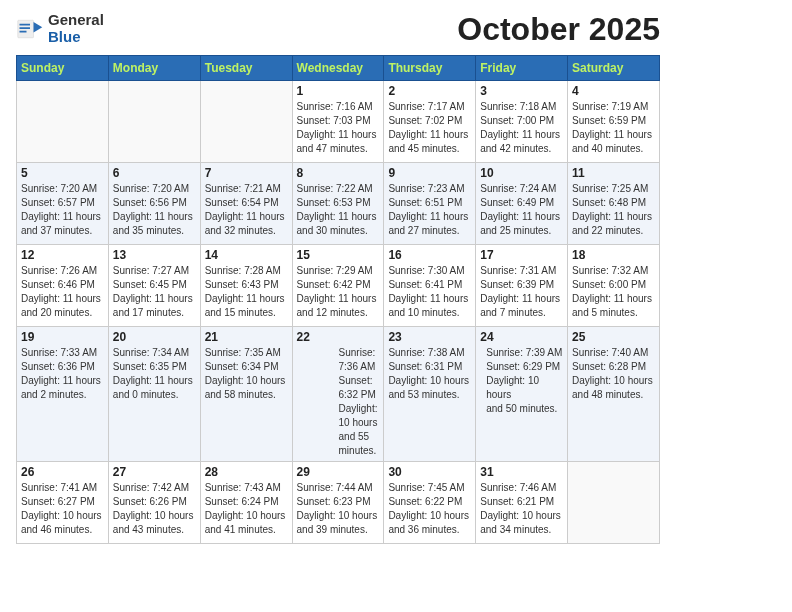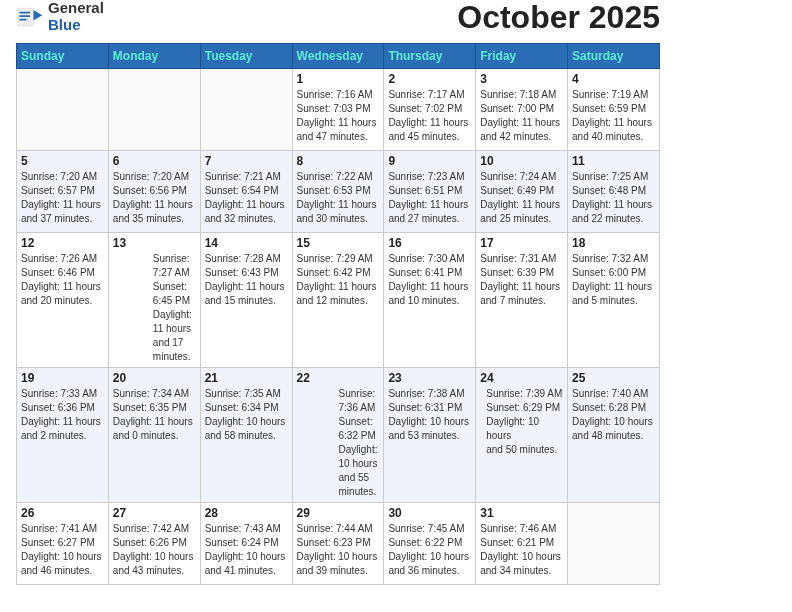--- a/index.html
+++ b/index.html
@@ -6,21 +6,21 @@
     body {
       font-family: Arial, sans-serif;
       background: #fff;
       width: 792px;
       height: 612px;
       overflow: hidden;
     }
     .page {
       width: 676px;
       height: 612px;
-      padding: 0 16px;
+      padding: 12px 16px;
       background: #fff;
     }
     .header {
       display: flex;
       justify-content: space-between;
       align-items: flex-start;
       margin-bottom: 8px;
     }
     .logo {
       display: flex;
@@ -59,21 +59,21 @@
       font-size: 13px;
       color: #444;
     }
     .calendar {
       width: 100%;
       border-collapse: collapse;
       border: 1px solid #ccc;
     }
     .calendar th {
       background: #2a6db5;
-      color: #5eead4;
+      color: #bef264;
       font-size: 12px;
       font-weight: bold;
       padding: 5px 4px;
       text-align: left;
       border: 1px solid #1a5090;
     }
     .calendar td {
       width: calc(100%/7);
       vertical-align: top;
       border: 1px solid #ccc;
@@ -224,21 +224,21 @@
         <tr>
           <td>
             <div class="day-number">12</div>
             <div class="day-info" style="white-space: pre-line;">Sunrise: 7:26 AM
 Sunset: 6:46 PM
 Daylight: 11 hours
 and 20 minutes.</div>
           </td>
           <td>
             <div class="day-number">13</div>
-            <div class="day-info" style="white-space: pre-line; margin-left: 40px;">Sunrise: 7:27 AM
+            <div class="day-info" style="white-space: pre-line;">Sunrise: 7:27 AM
 Sunset: 6:45 PM
 Daylight: 11 hours
 and 17 minutes.</div>
           </td>
           <td>
             <div class="day-number">14</div>
             <div class="day-info" style="white-space: pre-line;">Sunrise: 7:28 AM
 Sunset: 6:43 PM
 Daylight: 11 hours
 and 15 minutes.</div>

